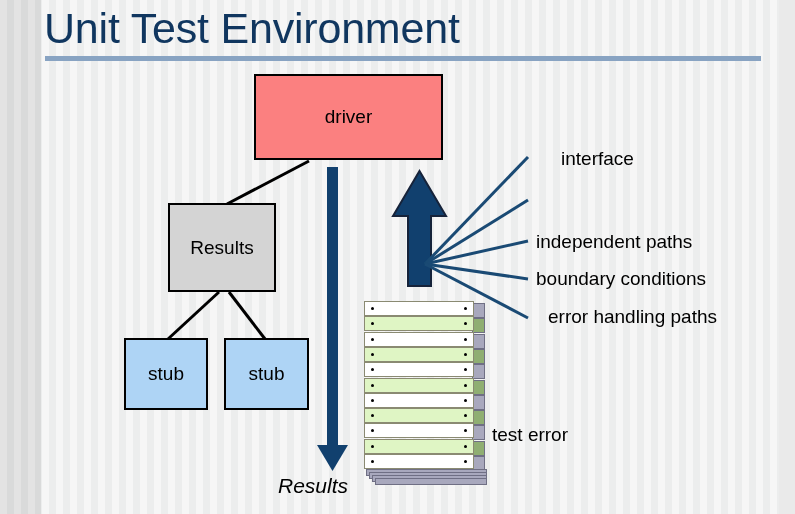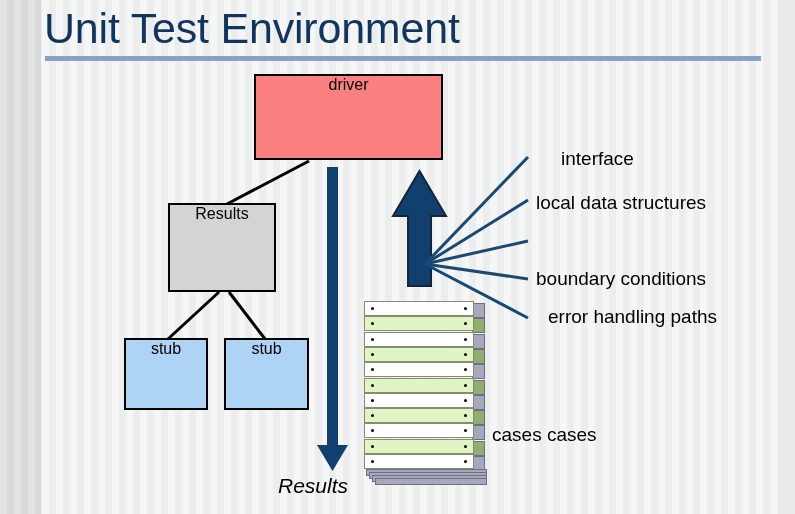--- a/index.html
+++ b/index.html
@@ -61,22 +61,23 @@
     height: 5px;
     background: #88a3c2;
   }
 
   
   .node {
     position: absolute;
     border: 2px solid #000000;
     box-sizing: border-box;
     display: flex;
+    align-items: center;
     justify-content: center;
-    font-size: 16px;
+    font-size: 19px;
     color: #000000;
   }
   #driver-box {
     left: 254px; top: 74px;
     width: 189px; height: 86px;
     background: #fb8080;
   }
   #module-box {
     left: 168px; top: 203px;
     width: 108px; height: 89px;
@@ -268,20 +269,20 @@
         <span class="hole l"></span>
         <span class="hole r"></span>
       </div>
       <div class="sheet" style="top: 153px;">
         <span class="hole l"></span>
         <span class="hole r"></span>
       </div>
     </div>
 
   <div class="label" id="lbl-0">interface</div>
-  <div class="label" id="lbl-1">local data structures</div>
+  <div class="label" id="lbl-2">independent paths</div>
   <div class="label" id="lbl-3">boundary conditions</div>
   <div class="label" id="lbl-4">error handling paths</div>
 
-  <div class="label" id="testcases-label">cases cases</div>
+  <div class="label" id="testcases-label">test error</div>
   <div id="results-label">Results</div>
 
 </div>
 
 </body></html>

